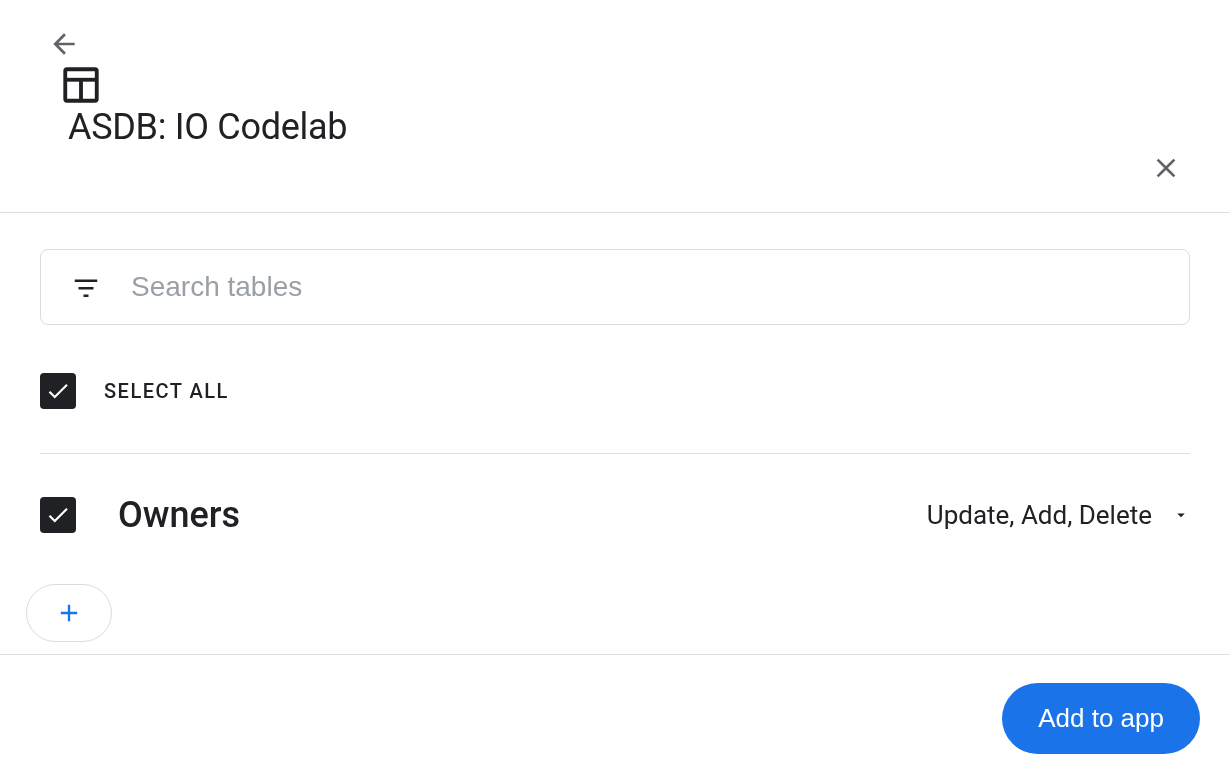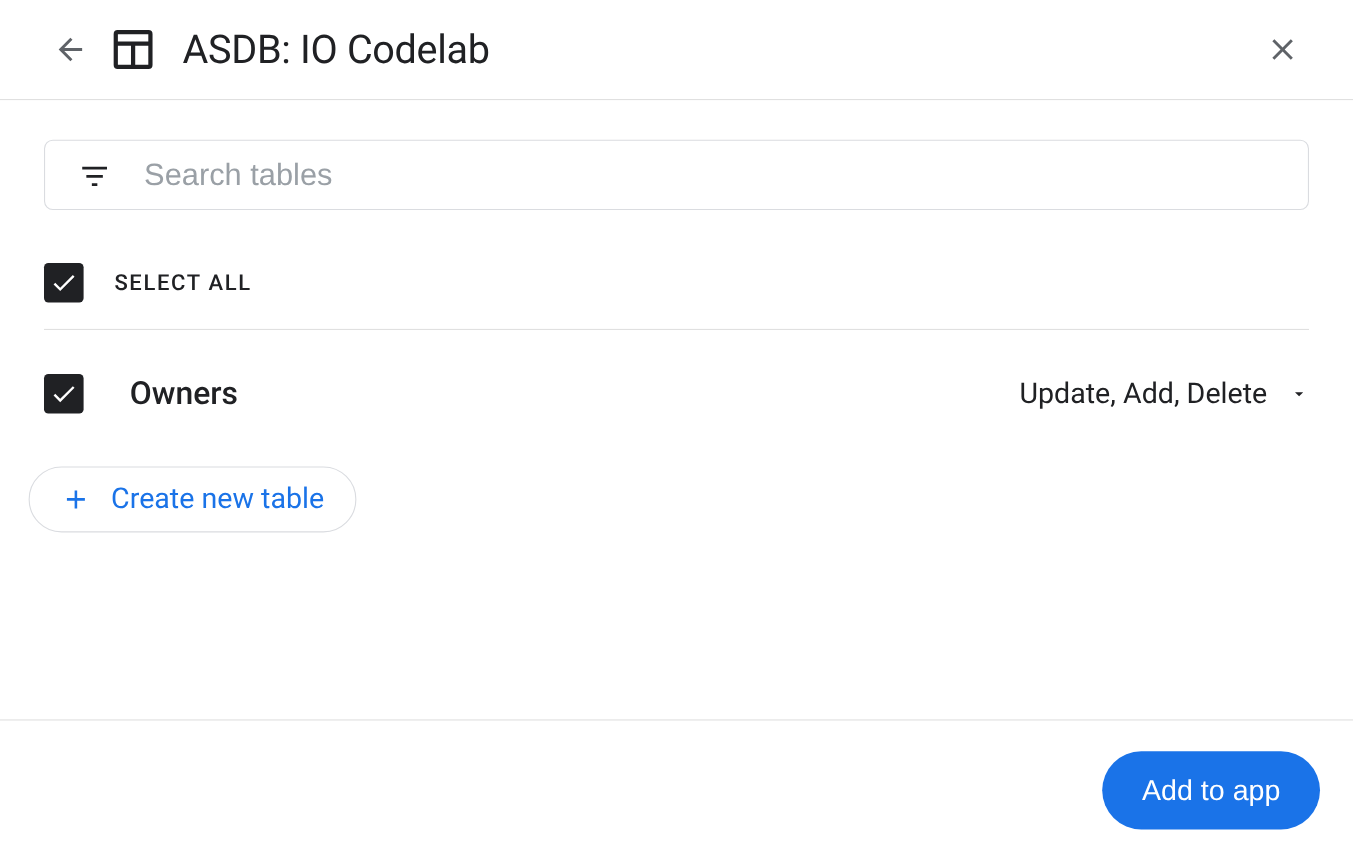--- a/index.html
+++ b/index.html
@@ -11,23 +11,24 @@
     body {
       font-family: 'Google Sans', Roboto, Arial, sans-serif;
       background: #ffffff;
       color: #202124;
       width: 1230px;
       height: 782px;
     }
 
     .header {
       display: flex;
-      align-items: center;
+      align-items: flex-start;
       padding: 24px 44px;
       border-bottom: 1px solid #e0e0e0;
+      flex-direction: column;
     }
 
     .back-btn {
       display: flex;
       align-items: center;
       justify-content: center;
       width: 40px;
       height: 40px;
       cursor: pointer;
       color: #5f6368;
@@ -61,21 +62,21 @@
 
     .content {
       padding: 36px 40px 0 40px;
     }
 
     .search-wrapper {
       display: flex;
       align-items: center;
       border: 1px solid #dadce0;
       border-radius: 8px;
-      height: 64px;
+      height: 76px;
       background: #ffffff;
       overflow: hidden;
     }
 
     .search-icon-box {
       display: flex;
       align-items: center;
       justify-content: center;
       width: 90px;
       height: 100%;
@@ -93,21 +94,21 @@
     }
 
     .search-input::placeholder {
       color: #9aa0a6;
     }
 
     .select-all-row {
       display: flex;
       align-items: center;
       margin-top: 48px;
-      padding-bottom: 24px;
+      padding-bottom: 44px;
       border-bottom: 1px solid #e0e0e0;
     }
 
     .checkbox {
       width: 36px;
       height: 36px;
       border-radius: 4px;
       display: flex;
       align-items: center;
       justify-content: center;
@@ -135,21 +136,21 @@
     }
 
     .table-row {
       display: flex;
       align-items: center;
       padding: 28px 0;
     }
 
     .row-name {
       margin-left: 42px;
-      font-size: 29px;
+      font-size: 36px;
       font-weight: 500;
       color: #202124;
     }
 
     .row-name.muted {
       color: #9aa0a6;
       font-weight: 400;
     }
 
     .row-right {
@@ -284,19 +285,18 @@
     </div>
 
   </div>
 
   <div class="create-table-btn">
     <span class="plus-icon">
       <svg width="28" height="28" viewBox="0 0 24 24">
         <path d="M19 13h-6v6h-2v-6H5v-2h6V5h2v6h6v2z" fill="currentColor"></path>
       </svg>
     </span>
-    <span class="create-table-label">Create new table</span>
   </div>
 </div>
 
 <div class="footer">
   <button class="add-to-app-btn">Add to app</button>
 </div>
 
 </body></html>

